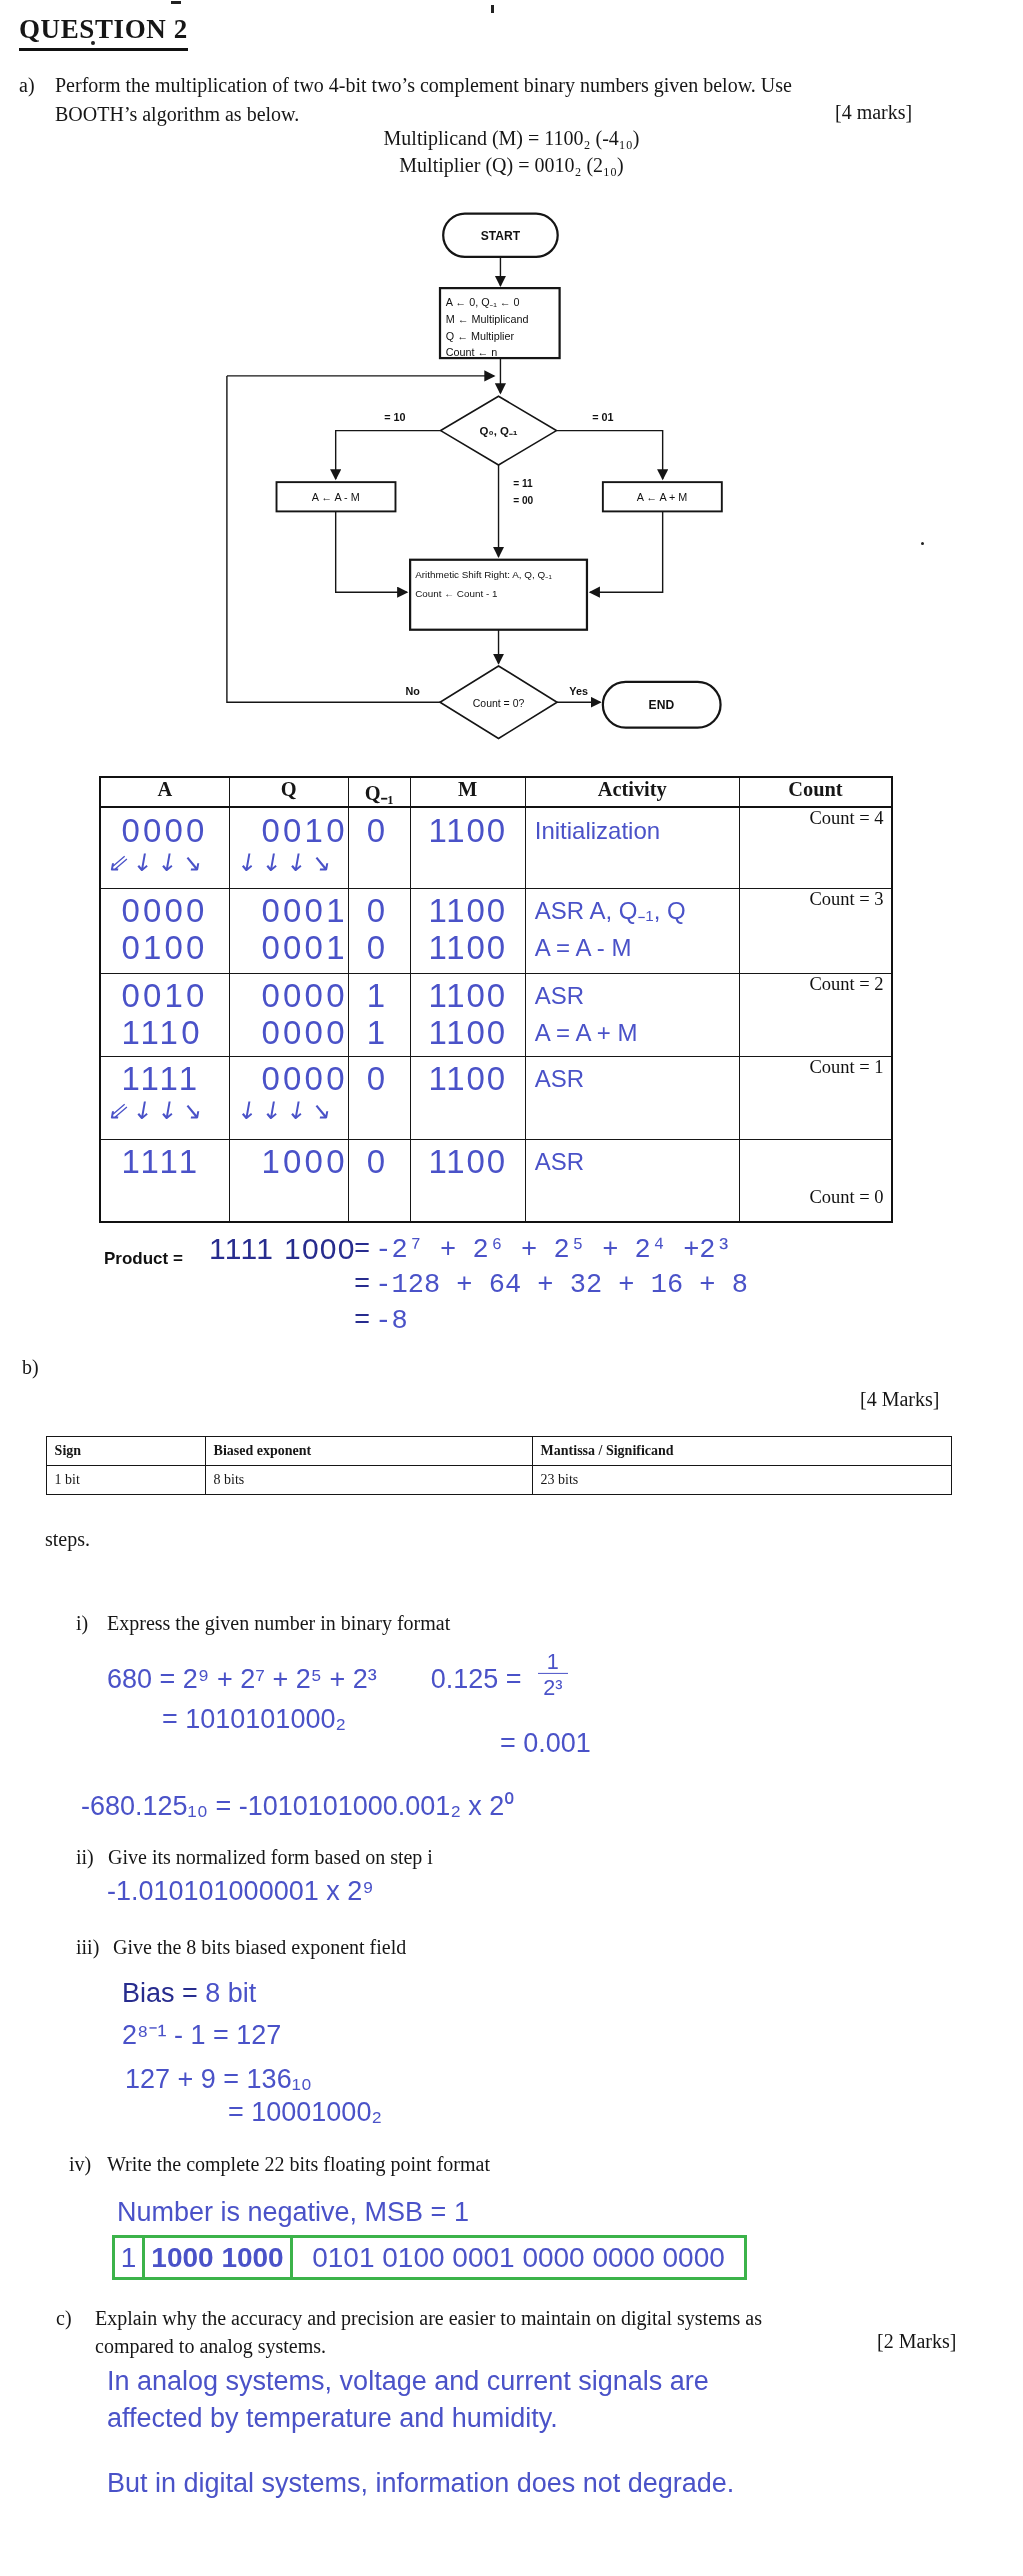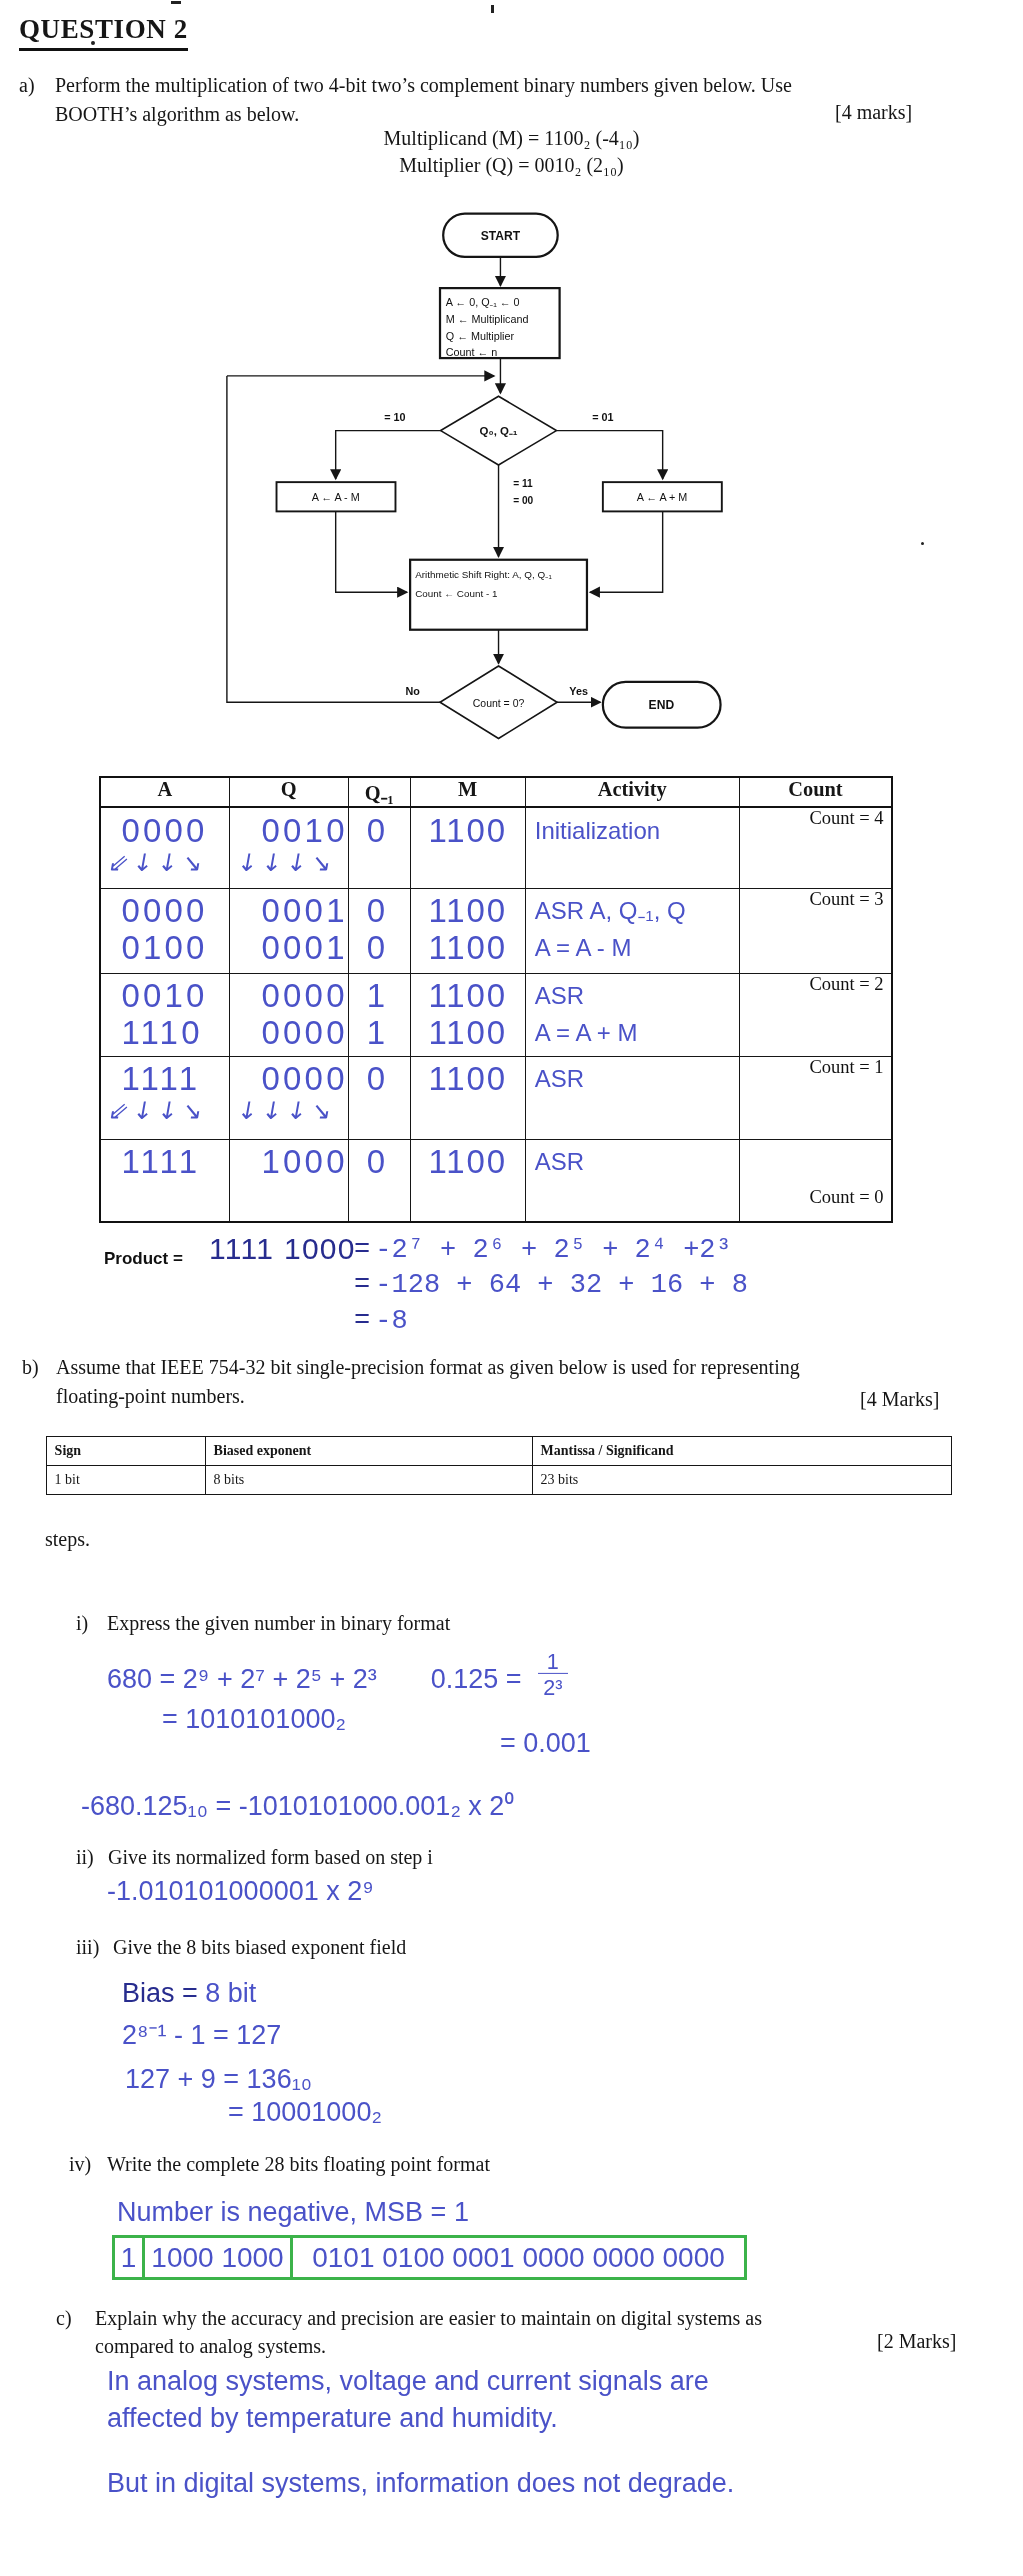--- a/index.html
+++ b/index.html
@@ -306,24 +306,20 @@
     <span class="eq">=</span><span>-2⁷ + 2⁶ + 2⁵ + 2⁴ +2³</span>
   </div>
   <div class="abs prod-line" style="left:354px;top:1270px;">
     <span class="eq">=</span><span>-128 + 64 + 32 + 16 + 8</span>
   </div>
   <div class="abs prod-line" style="left:354px;top:1306px;">
     <span class="eq">=</span><span>-8</span>
   </div>
 
   <div class="abs ptext" style="left:22px;top:1353px;">b)</div>
-  <div class="abs ptext" style="left:56px;top:1353px;width:904px;">
-    <div>Assume that IEEE 754-32 bit single-precision format as given below is used for representing</div>
-    <div>floating-point numbers.</div>
-  </div>
   <div class="abs marks" style="left:860px;top:1388px;">[4 Marks]</div>
 
   <table class="ieee abs" style="left:46px;top:1436px;">
     <colgroup>
         <col style="width:159px">
         <col style="width:327px">
         <col style="width:419px">
       </colgroup>
     <tbody>
         <tr style="height:29px">
@@ -366,25 +362,25 @@
   <div class="abs ptext" style="left:113px;top:1933px;">Give the 8 bits biased exponent field</div>
   <div class="abs m" style="left:122px;top:1978px;">
     <span class="navy">Bias =</span>
     <span>8 bit</span>
   </div>
   <div class="abs m" style="left:122px;top:2015px;">2⁸⁻¹ - 1 = 127</div>
   <div class="abs m" style="left:125px;top:2064px;">127 + 9 = 136₁₀</div>
   <div class="abs m" style="left:228px;top:2097px;">= 10001000₂</div>
 
   <div class="abs ptext" style="left:69px;top:2150px;">iv)</div>
-  <div class="abs ptext" style="left:107px;top:2150px;">Write the complete 28 bits floating point format</div>
+  <div class="abs ptext" style="left:107px;top:2150px;">Write the complete 22 bits floating point format</div>
   <div class="abs m cyan" style="left:117px;top:2197px;">Number is negative, MSB = 1</div>
   <div class="abs bitbox" style="left:112px;top:2235px;width:635px;">
     <div class="cell" style="width:27px;">1</div>
-    <div class="cell sep" style="width:145px;">1000 1000</div>
+    <div class="cell sep" style="width:145px;font-weight:bold;">1000 1000</div>
     <div class="cell sep" style="flex:1;">0101 0100 0001 0000 0000 0000</div>
   </div>
 
   <div class="abs ptext" style="left:56px;top:2304px;">c)</div>
   <div class="abs ptext" style="left:95px;top:2304px;width:827px;line-height:28px;">
     <div>Explain why the accuracy and precision are easier to maintain on digital systems as</div>
     <div>compared to analog systems.</div>
   </div>
   <div class="abs marks" style="left:877px;top:2330px;">[2 Marks]</div>
   <div class="abs m" style="left:107px;top:2366px;">In analog systems, voltage and current signals are</div>

